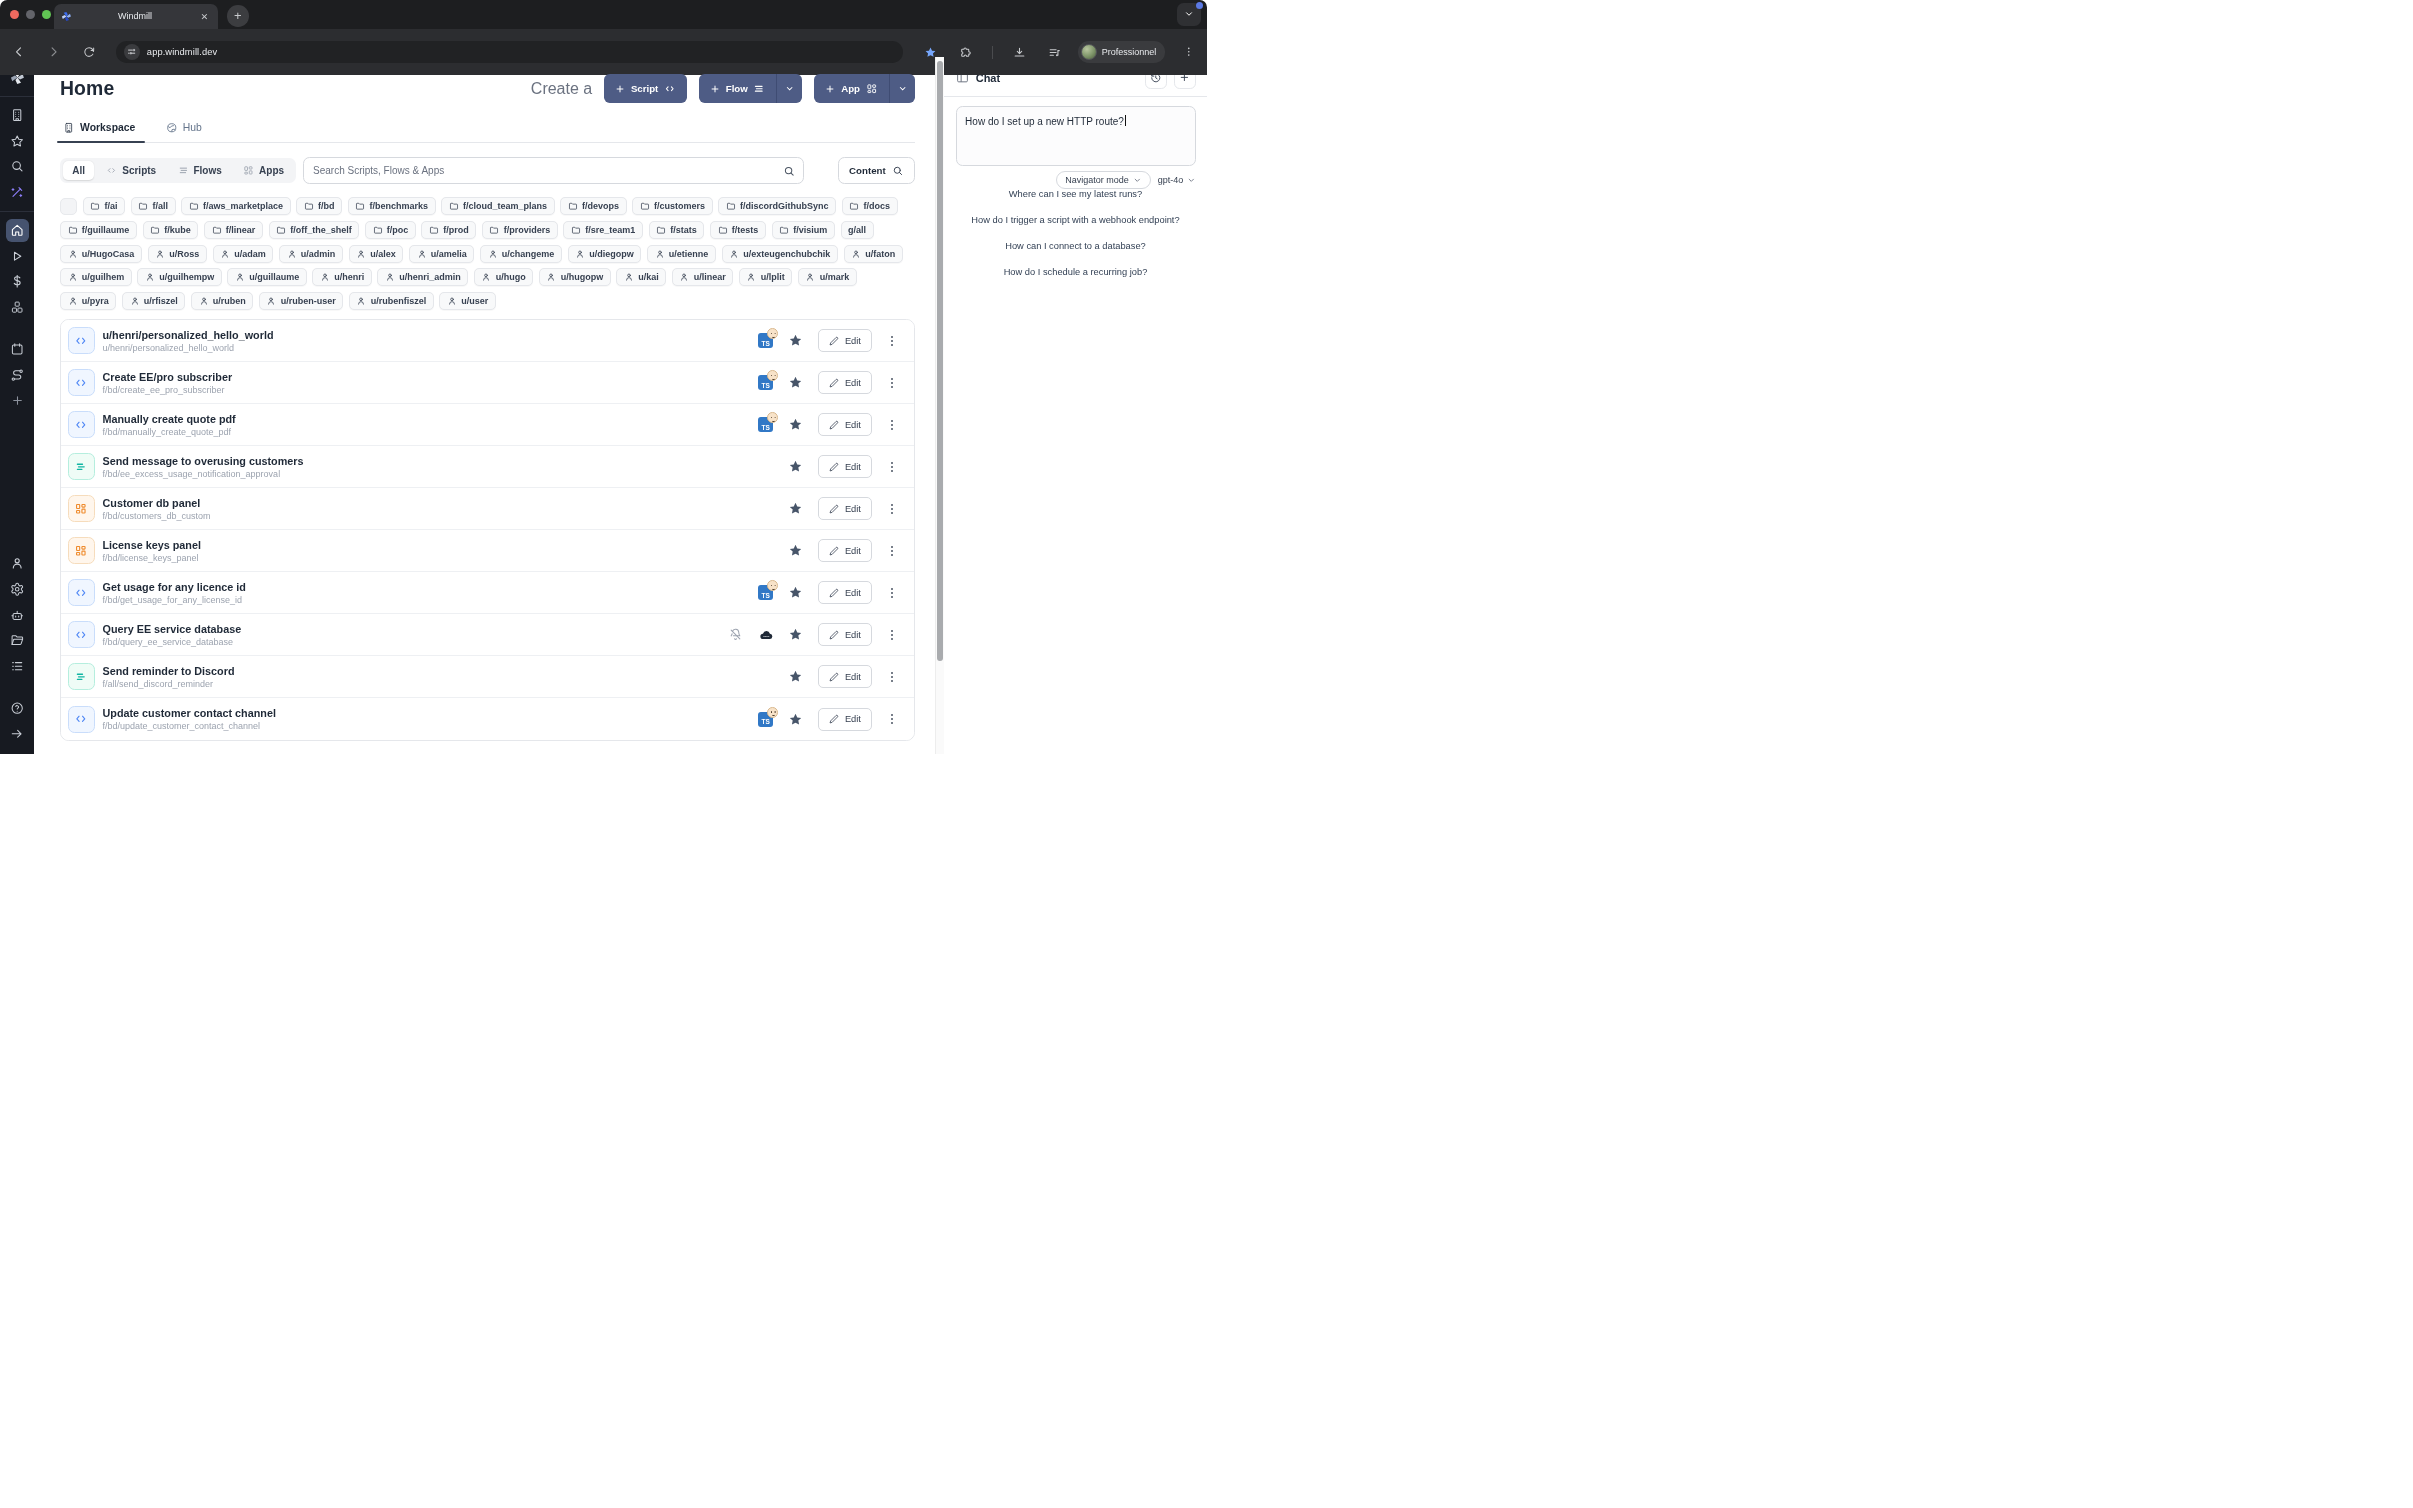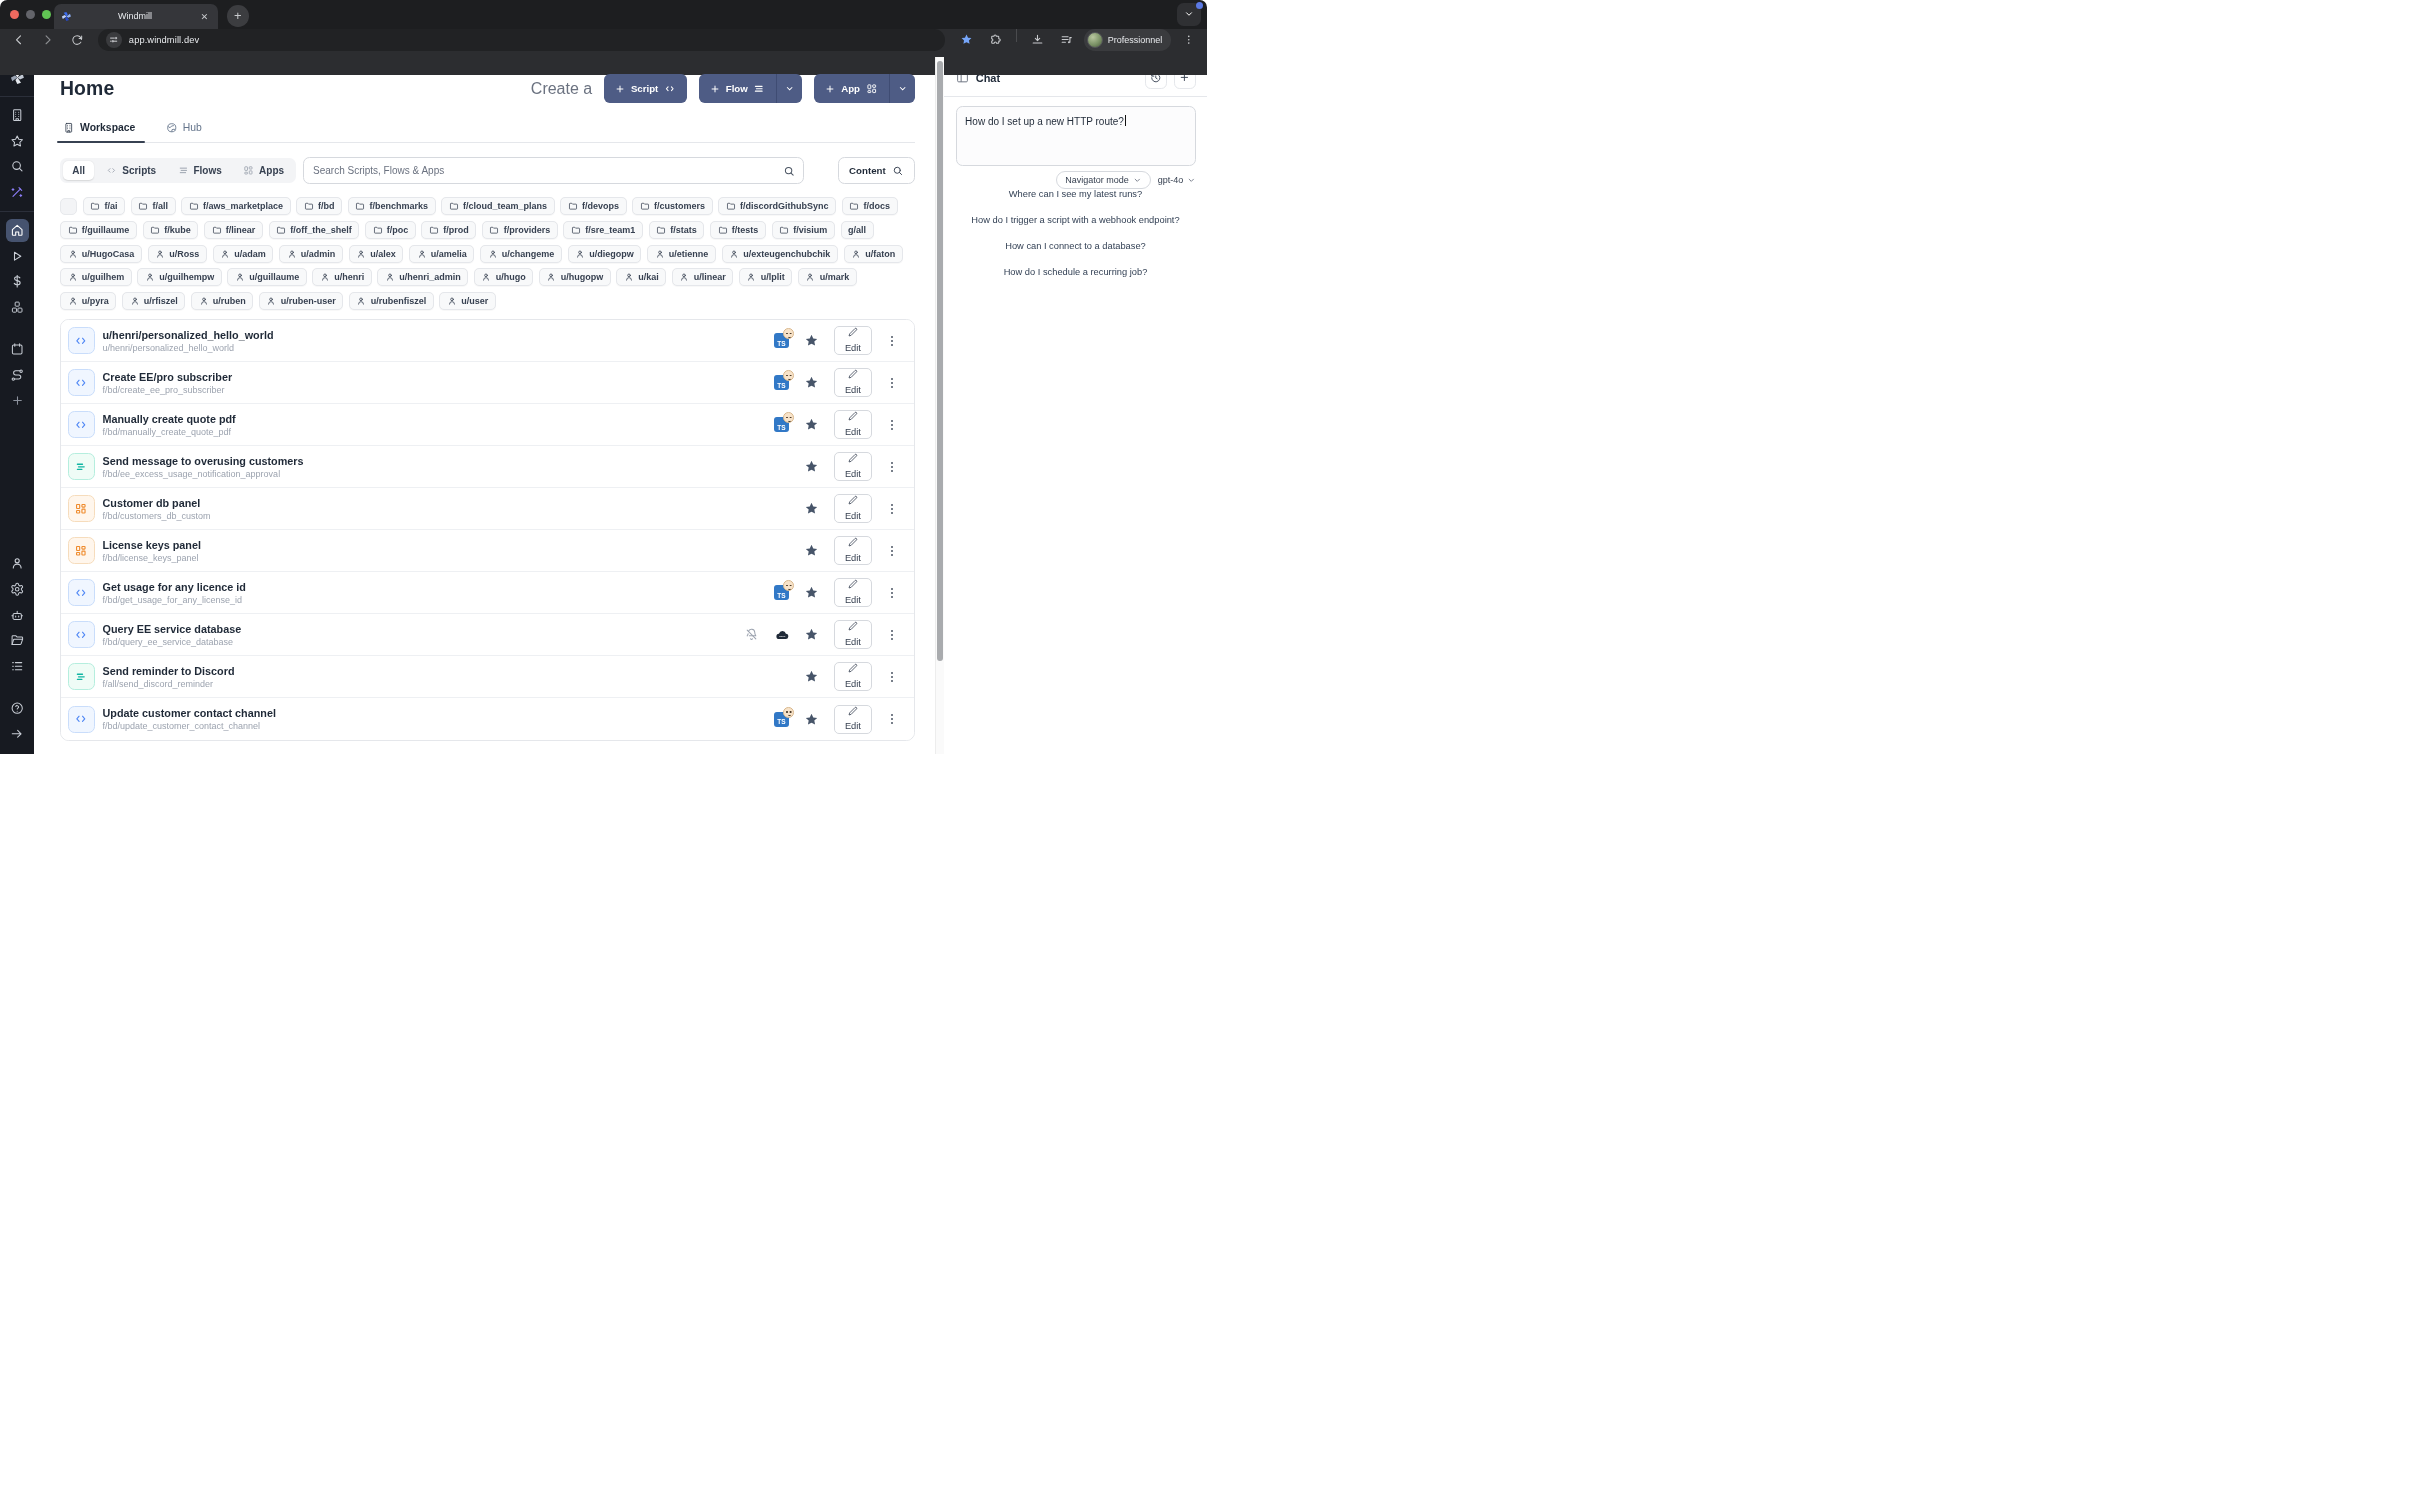--- a/index.html
+++ b/index.html
@@ -9,21 +9,21 @@
   .chrome { width:1207px; height:57px; background:#1d1e20; border-radius:7.2px 7.2px 0 0; position:relative; }
   .tabstrip { height:29px; display:flex; align-items:center; position:relative; }
   .lights { display:flex; gap:6.5px; margin-left:10px; }
   .light { width:9.3px; height:9.3px; border-radius:50%; }
   .tab { position:absolute; left:54px; top:3.6px; width:164px; height:25px; background:#35363a; border-radius:7.2px 7.2px 0 0; display:flex; align-items:center; padding:0 7.2px; gap:5.7px; }
   .tab-title { color:#e8eaed; font-size:9px; flex:1;text-align:center; }
   .tab-close { color:#c8cacd; font-size:9.3px; width:13px; height:13px; display:flex; align-items:center; justify-content:center; border-radius:50%; }
   .newtab { position:absolute; left:227px; top:5px; width:21.5px; height:21.5px; border-radius:50%; background:#3c3d40; color:#c8cacd; font-size:13px; display:flex; align-items:center; justify-content:center; font-weight:300; }
   .chrome-caret { position:absolute; right:5.7px; top:2.9px; width:24.4px; height:23px; background:#2f3033; border-radius:6.5px; display:flex; align-items:center; justify-content:center; }
   .chrome-caret .dot { position:absolute; top:-1.4px; right:-1.4px; width:7.2px; height:7.2px; border-radius:50%; background:#5b79e3; }
-  .toolbar { height:46px; background:#2c2d30; display:flex; align-items:flex-start; padding:0 7.2px; gap:6px; }
+  .toolbar { height:46px; background:#2c2d30; display:flex; align-items:center; padding:0 7.2px; gap:12px; }
   .tb-ic { width:23px; height:21.5px; display:flex; align-items:center; justify-content:center; border-radius:4.3px; flex:none; }
   .urlbar { flex:1; height:21.5px; background:#212224; border-radius:10.8px; display:flex; align-items:center; padding:0 7.2px; gap:7.2px; margin:0 4.3px; }
   .site-ic { width:16px; height:16px; border-radius:50%; background:#3a3b3e; display:flex; align-items:center; justify-content:center; }
   .url-text { color:#e8eaed; font-size:9.3px; letter-spacing:0.1px; }
   .divider-v { width:0.7px; height:13px; background:#4a4b4e; margin:0 2.9px; }
   .profile { height:21.5px; background:#3a3b3e; border-radius:10.8px; display:flex; align-items:center; gap:5px; padding:0 8.6px 0 2.9px; }
   .avatar { width:16px; height:16px; border-radius:50%; background:radial-gradient(circle at 35% 30%, #b9c7a0, #7d9468 55%, #49583c); border:0.7px solid #55565a; }
   .profile-name { color:#e8eaed; font-size:9px; }
 
   
@@ -89,21 +89,21 @@
   .it-icon.app { background:#fff6ec; border:0.7px solid #f6dcbc; }
   .it-text { margin-left:8px; min-width:0; }
   .it-title { font-size:10.8px; font-weight:600; color:#1f2937; }
   .it-path { font-size:9px; color:#9ca3af; margin-top:2.2px; }
   .it-right { margin-left:auto; display:flex; align-items:center; gap:15px; }
   .badge-slot { width:68px; display:flex; align-items:center; justify-content:flex-end; gap:17px; }
   .ts-badge { width:15px; height:15px; background:#3178c6; border-radius:2.9px; color:#fff; font-size:6.5px; font-weight:700; display:flex; align-items:flex-end; justify-content:center; padding-bottom:1.4px; position:relative; }
   .face { position:absolute; top:-5px; right:-5px; width:10.8px; height:10.8px; border-radius:50%; background:#f8e3c9; border:0.7px solid #d9b astronomical; border:0.7px solid #d9b98f; }
   .face::before { content:""; position:absolute; left:2.2px; top:3.6px; width:1.4px; height:1.4px; border-radius:50%; background:#4a3a28; box-shadow:3.6px 0 0 #4a3a28; }
   .face::after { content:""; position:absolute; left:3.6px; top:5.7px; width:2.9px; height:1.8px; border-bottom:0.9px solid #4a3a28; border-radius:0 0 2.9px 2.9px; }
-  .edit-btn { height:29px; border:0.7px solid #d6d9de; border-radius:5px; background:#fff; display:flex; align-items:center; gap:5.7px; padding:0 10px; font-size:9.3px; font-weight:500; color:#374151;flex-direction:column; }
+  .edit-btn { height:23px; border:0.7px solid #d6d9de; border-radius:5px; background:#fff; display:flex; align-items:center; gap:5.7px; padding:0 10px; font-size:9.3px; font-weight:500; color:#374151; }
   .kebab { display:flex; flex-direction:column; gap:1.8px; padding:2.9px 4.3px; }
   .kebab i { width:2.2px; height:2.2px; border-radius:50%; background:#4b5563; }
 
   
   .chat { width:263px; flex:none; background:#fff; padding:10px 11.5px 0; display:flex; flex-direction:column; }
   .chat-head { display:flex; align-items:center; gap:7.2px; padding-bottom:7.2px; }
   .chat-title { font-size:11px; font-weight:600; color:#1f2937; }
   .chat-head .spacer { flex:1; }
   .chat-hbtn { width:21.5px; height:21.5px; border:0.7px solid #e5e7eb; border-radius:5.7px; background:#fff; display:flex; align-items:center; justify-content:center; }
   .chat-div { height:0.7px; background:#e5e7eb; margin:0 -11.5px; }

